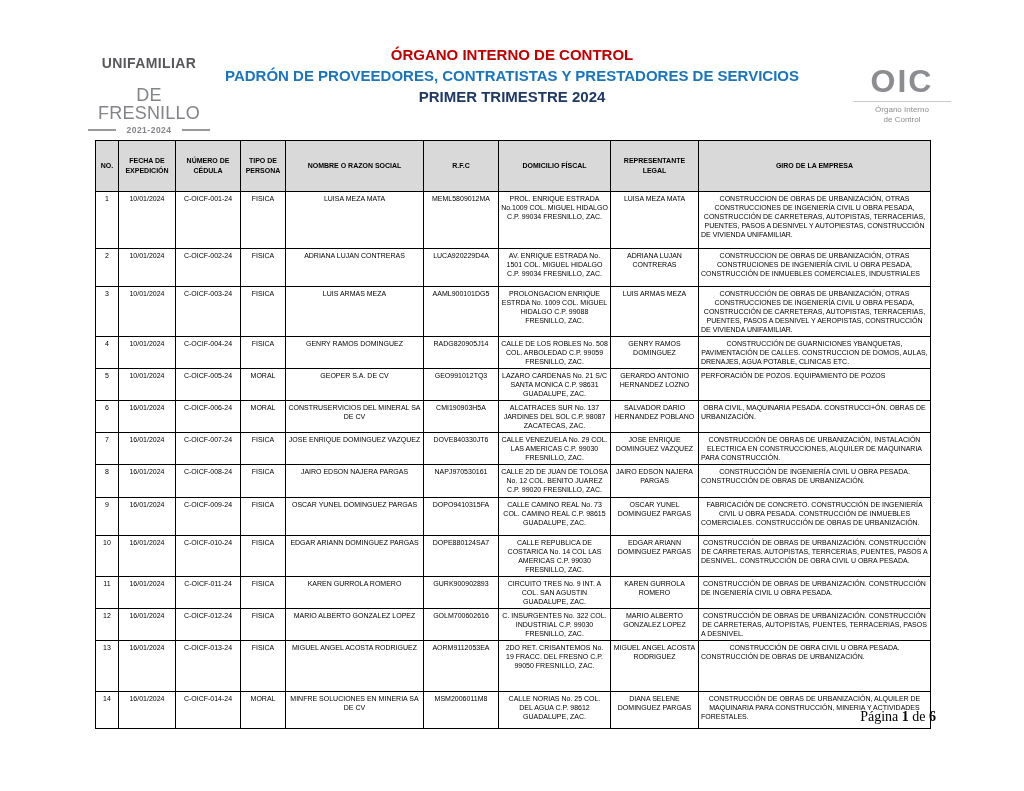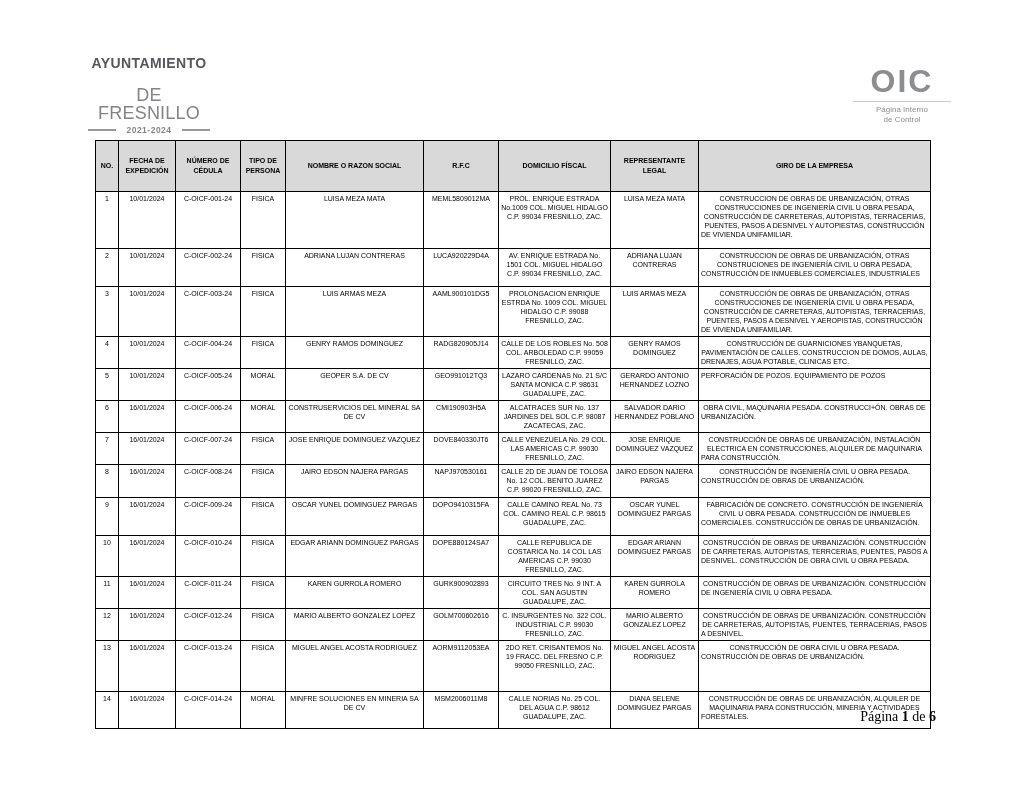--- a/index.html
+++ b/index.html
@@ -58,34 +58,39 @@
   
   .footer{position:absolute;top:709px;right:88px;font-size:14px;color:#000;font-family:Liberation Serif, serif;}
   .footer b{font-weight:bold;}
 </style>
 </head>
 <body>
 
 <div class="page">
 
   <div class="logo-fresnillo">
-    <div class="lf-1">AYUNTAMIENTO</div>
+    <div class="lf-1">UNIFAMILIAR</div>
     <div class="lf-2">DE FRESNILLO</div>
     <div class="lf-years">
       <span class="yline"></span>
       <span class="ytext">2021-2024</span>
       <span class="yline"></span>
     </div>
   </div>
 
+  <div class="titles">
+    <div class="t-red">ÓRGANO INTERNO DE CONTROL</div>
+    <div class="t-blue">PADRÓN DE PROVEEDORES, CONTRATISTAS Y PRESTADORES DE SERVICIOS</div>
+    <div class="t-navy">PRIMER TRIMESTRE 2024</div>
+  </div>
 
   <div class="logo-oic">
     <div class="oic-acronym">OIC</div>
     <div class="oic-line"></div>
-    <div class="oic-caption">Página Interno</div>
+    <div class="oic-caption">Órgano Interno</div>
     <div class="oic-caption">de Control</div>
   </div>
 
   <table class="padron">
     <colgroup>
       <col class="c-no">
         <col class="c-fecha">
         <col class="c-cedula">
         <col class="c-tipo">
       <col class="c-nombre">

